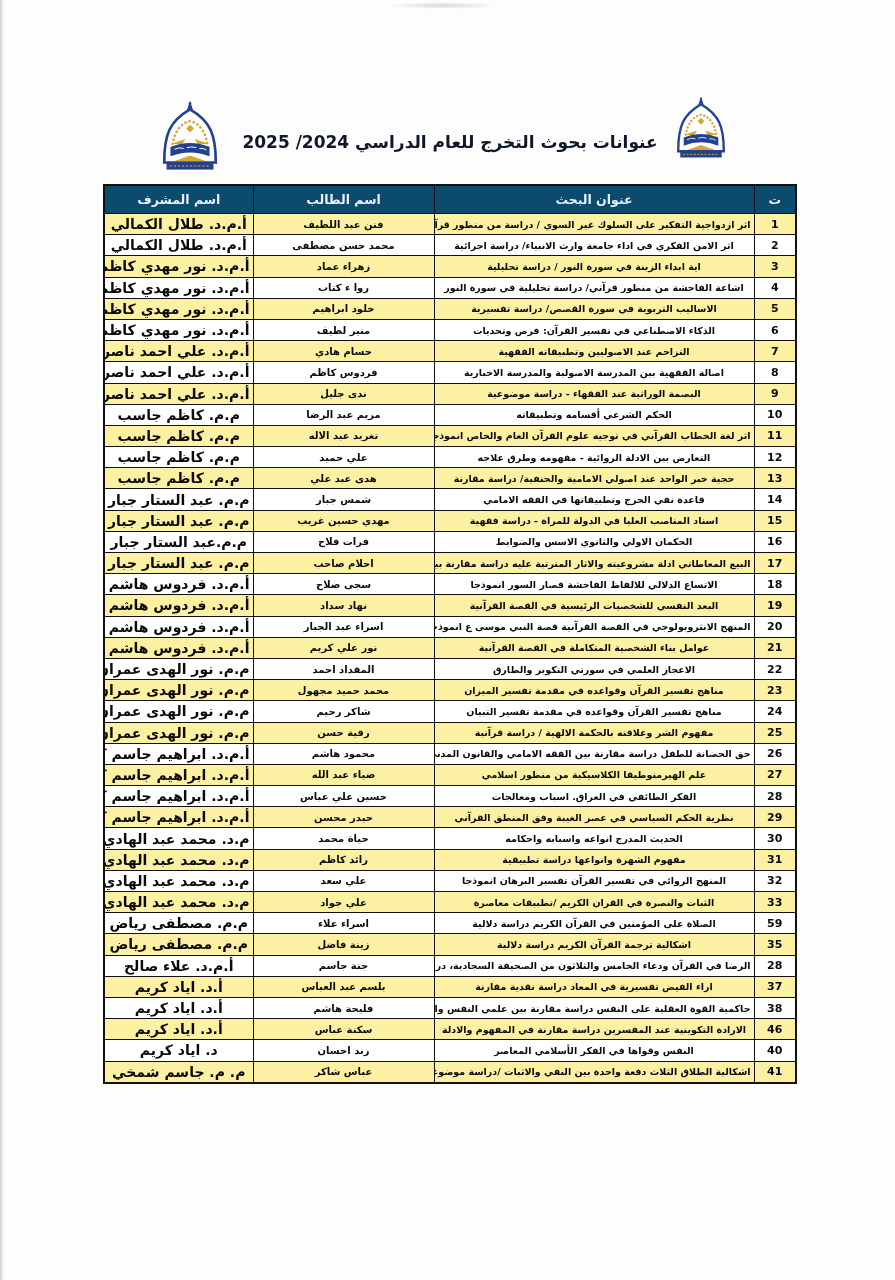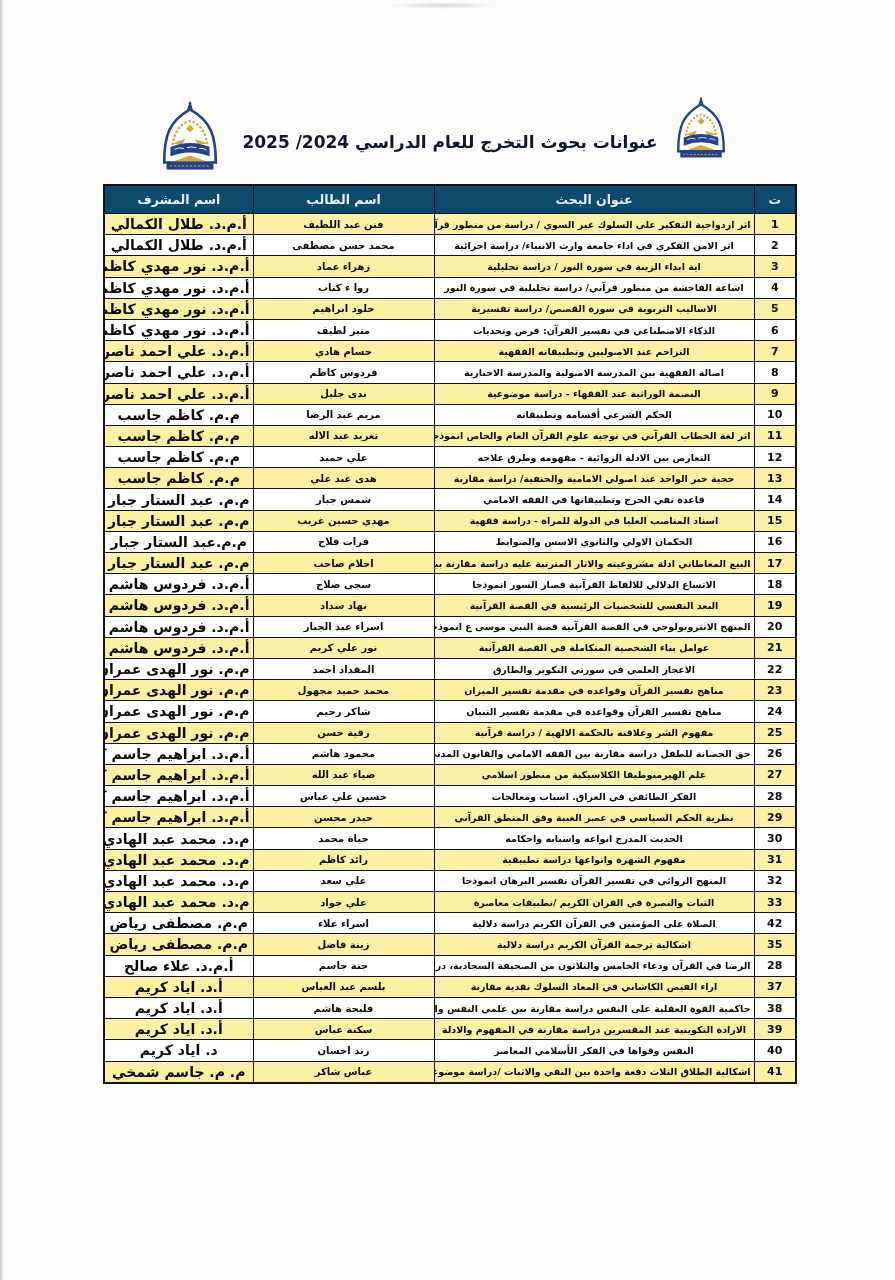--- a/index.html
+++ b/index.html
@@ -214,21 +214,21 @@
           <td class="col-supervisor">م.م.عبد الستار جبار</td>
         </tr>
         <tr class="yellow">
           <td class="col-no">17</td>
           <td class="col-title">البيع المعاطاتي ادلة مشروعيته والاثار المترتبة عليه دراسة مقارنة بين اراء الامامية والشافعية</td>
           <td class="col-student">احلام صاحب</td>
           <td class="col-supervisor">م.م. عبد الستار جبار</td>
         </tr>
         <tr class="white">
           <td class="col-no">18</td>
-          <td class="col-title">الاتساع الدلالي للالفاظ القرآنية قصار السور انموذجا</td>
+          <td class="col-title">الاتساع الدلالي للالفاظ الفاحشة قصار السور انموذجا</td>
           <td class="col-student">سجى صلاح</td>
           <td class="col-supervisor">أ.م.د. فردوس هاشم احمد</td>
         </tr>
         <tr class="yellow">
           <td class="col-no">19</td>
           <td class="col-title">البعد النفسي للشخصيات الرئيسية في القصة القرآنية</td>
           <td class="col-student">نهاد سداد</td>
           <td class="col-supervisor">أ.م.د. فردوس هاشم احمد</td>
         </tr>
         <tr class="white">
@@ -309,51 +309,51 @@
           <td class="col-student">علي سعد</td>
           <td class="col-supervisor">م.د. محمد عبد الهادي شاكر</td>
         </tr>
         <tr class="yellow">
           <td class="col-no">33</td>
           <td class="col-title">الثبات والنصرة في القران الكريم /تطبيقات معاصرة</td>
           <td class="col-student">علي جواد</td>
           <td class="col-supervisor">م.د. محمد عبد الهادي شاكر</td>
         </tr>
         <tr class="white">
-          <td class="col-no">42</td>
+          <td class="col-no">59</td>
           <td class="col-title">الصلاة على المؤمنين في القرآن الكريم دراسة دلالية</td>
           <td class="col-student">اسراء علاء</td>
           <td class="col-supervisor">م.م. مصطفى رياض</td>
         </tr>
         <tr class="yellow">
           <td class="col-no">35</td>
           <td class="col-title">اشكالية ترجمة القرآن الكريم دراسة دلالية</td>
           <td class="col-student">زينة فاضل</td>
           <td class="col-supervisor">م.م. مصطفى رياض</td>
         </tr>
         <tr class="white">
           <td class="col-no">28</td>
           <td class="col-title">الرضا في القرآن ودعاء الخامس والثلاثون من الصحيفة السجادية، دراسة تحليلة</td>
           <td class="col-student">جنة جاسم</td>
           <td class="col-supervisor">أ.م.د. علاء صالح</td>
         </tr>
         <tr class="yellow">
           <td class="col-no">37</td>
-          <td class="col-title">اراء الفيض الكاشاني في المعاد السلوك نقدية مقارنة</td>
+          <td class="col-title">اراء الفيض تفسيرية في المعاد دراسة نقدية مقارنة</td>
           <td class="col-student">بلسم عبد العباس</td>
           <td class="col-supervisor">أ.د. اياد كريم</td>
         </tr>
         <tr class="white">
           <td class="col-no">38</td>
           <td class="col-title">حاكمية  القوة العقلية على النفس دراسة مقارنة بين علمي النفس والاخلاق</td>
           <td class="col-student">فليحة هاشم</td>
           <td class="col-supervisor">أ.د. اياد كريم</td>
         </tr>
         <tr class="yellow">
-          <td class="col-no">39</td>
+          <td class="col-no">46</td>
           <td class="col-title">الارادة التكوينية عند المفسرين دراسة  مقارنة في المفهوم والادلة</td>
           <td class="col-student">سكنة عباس</td>
           <td class="col-supervisor">أ.د. اياد كريم</td>
         </tr>
         <tr class="white">
           <td class="col-no">40</td>
           <td class="col-title">النفس  وقواها في الفكر الأسلامي المعاصر</td>
           <td class="col-student">رند احسان</td>
           <td class="col-supervisor">د. اياد كريم</td>
         </tr>

